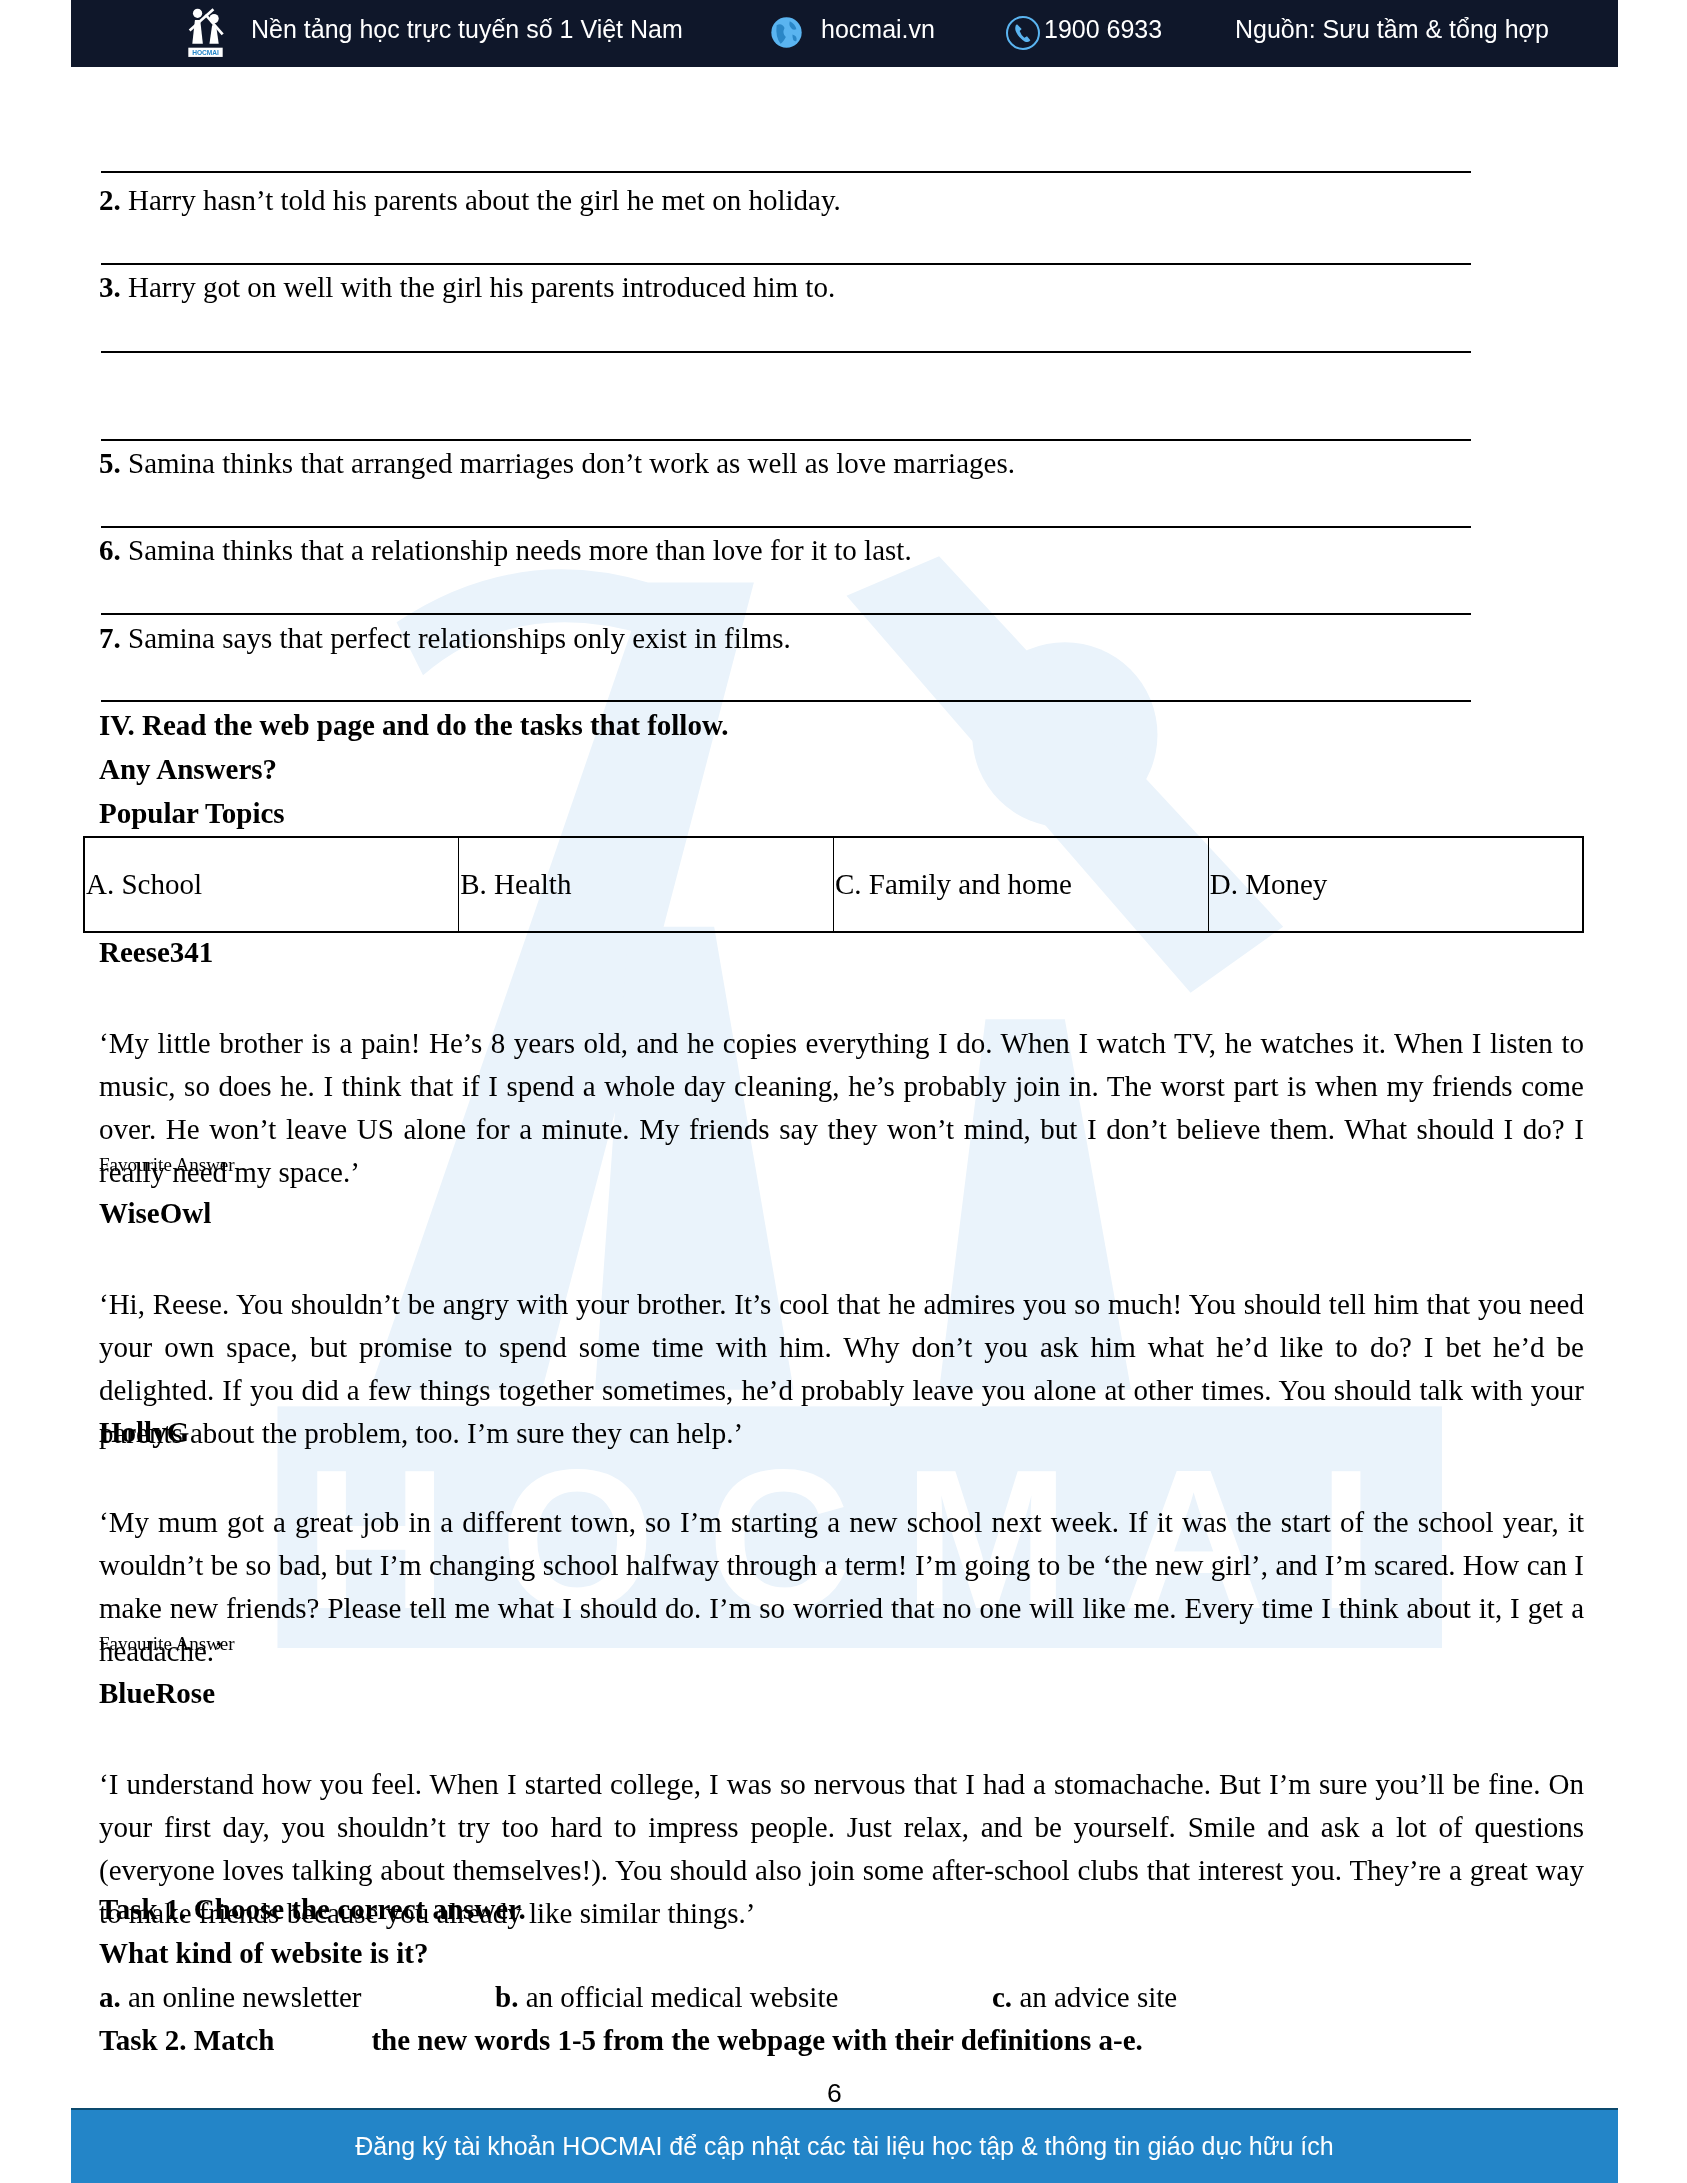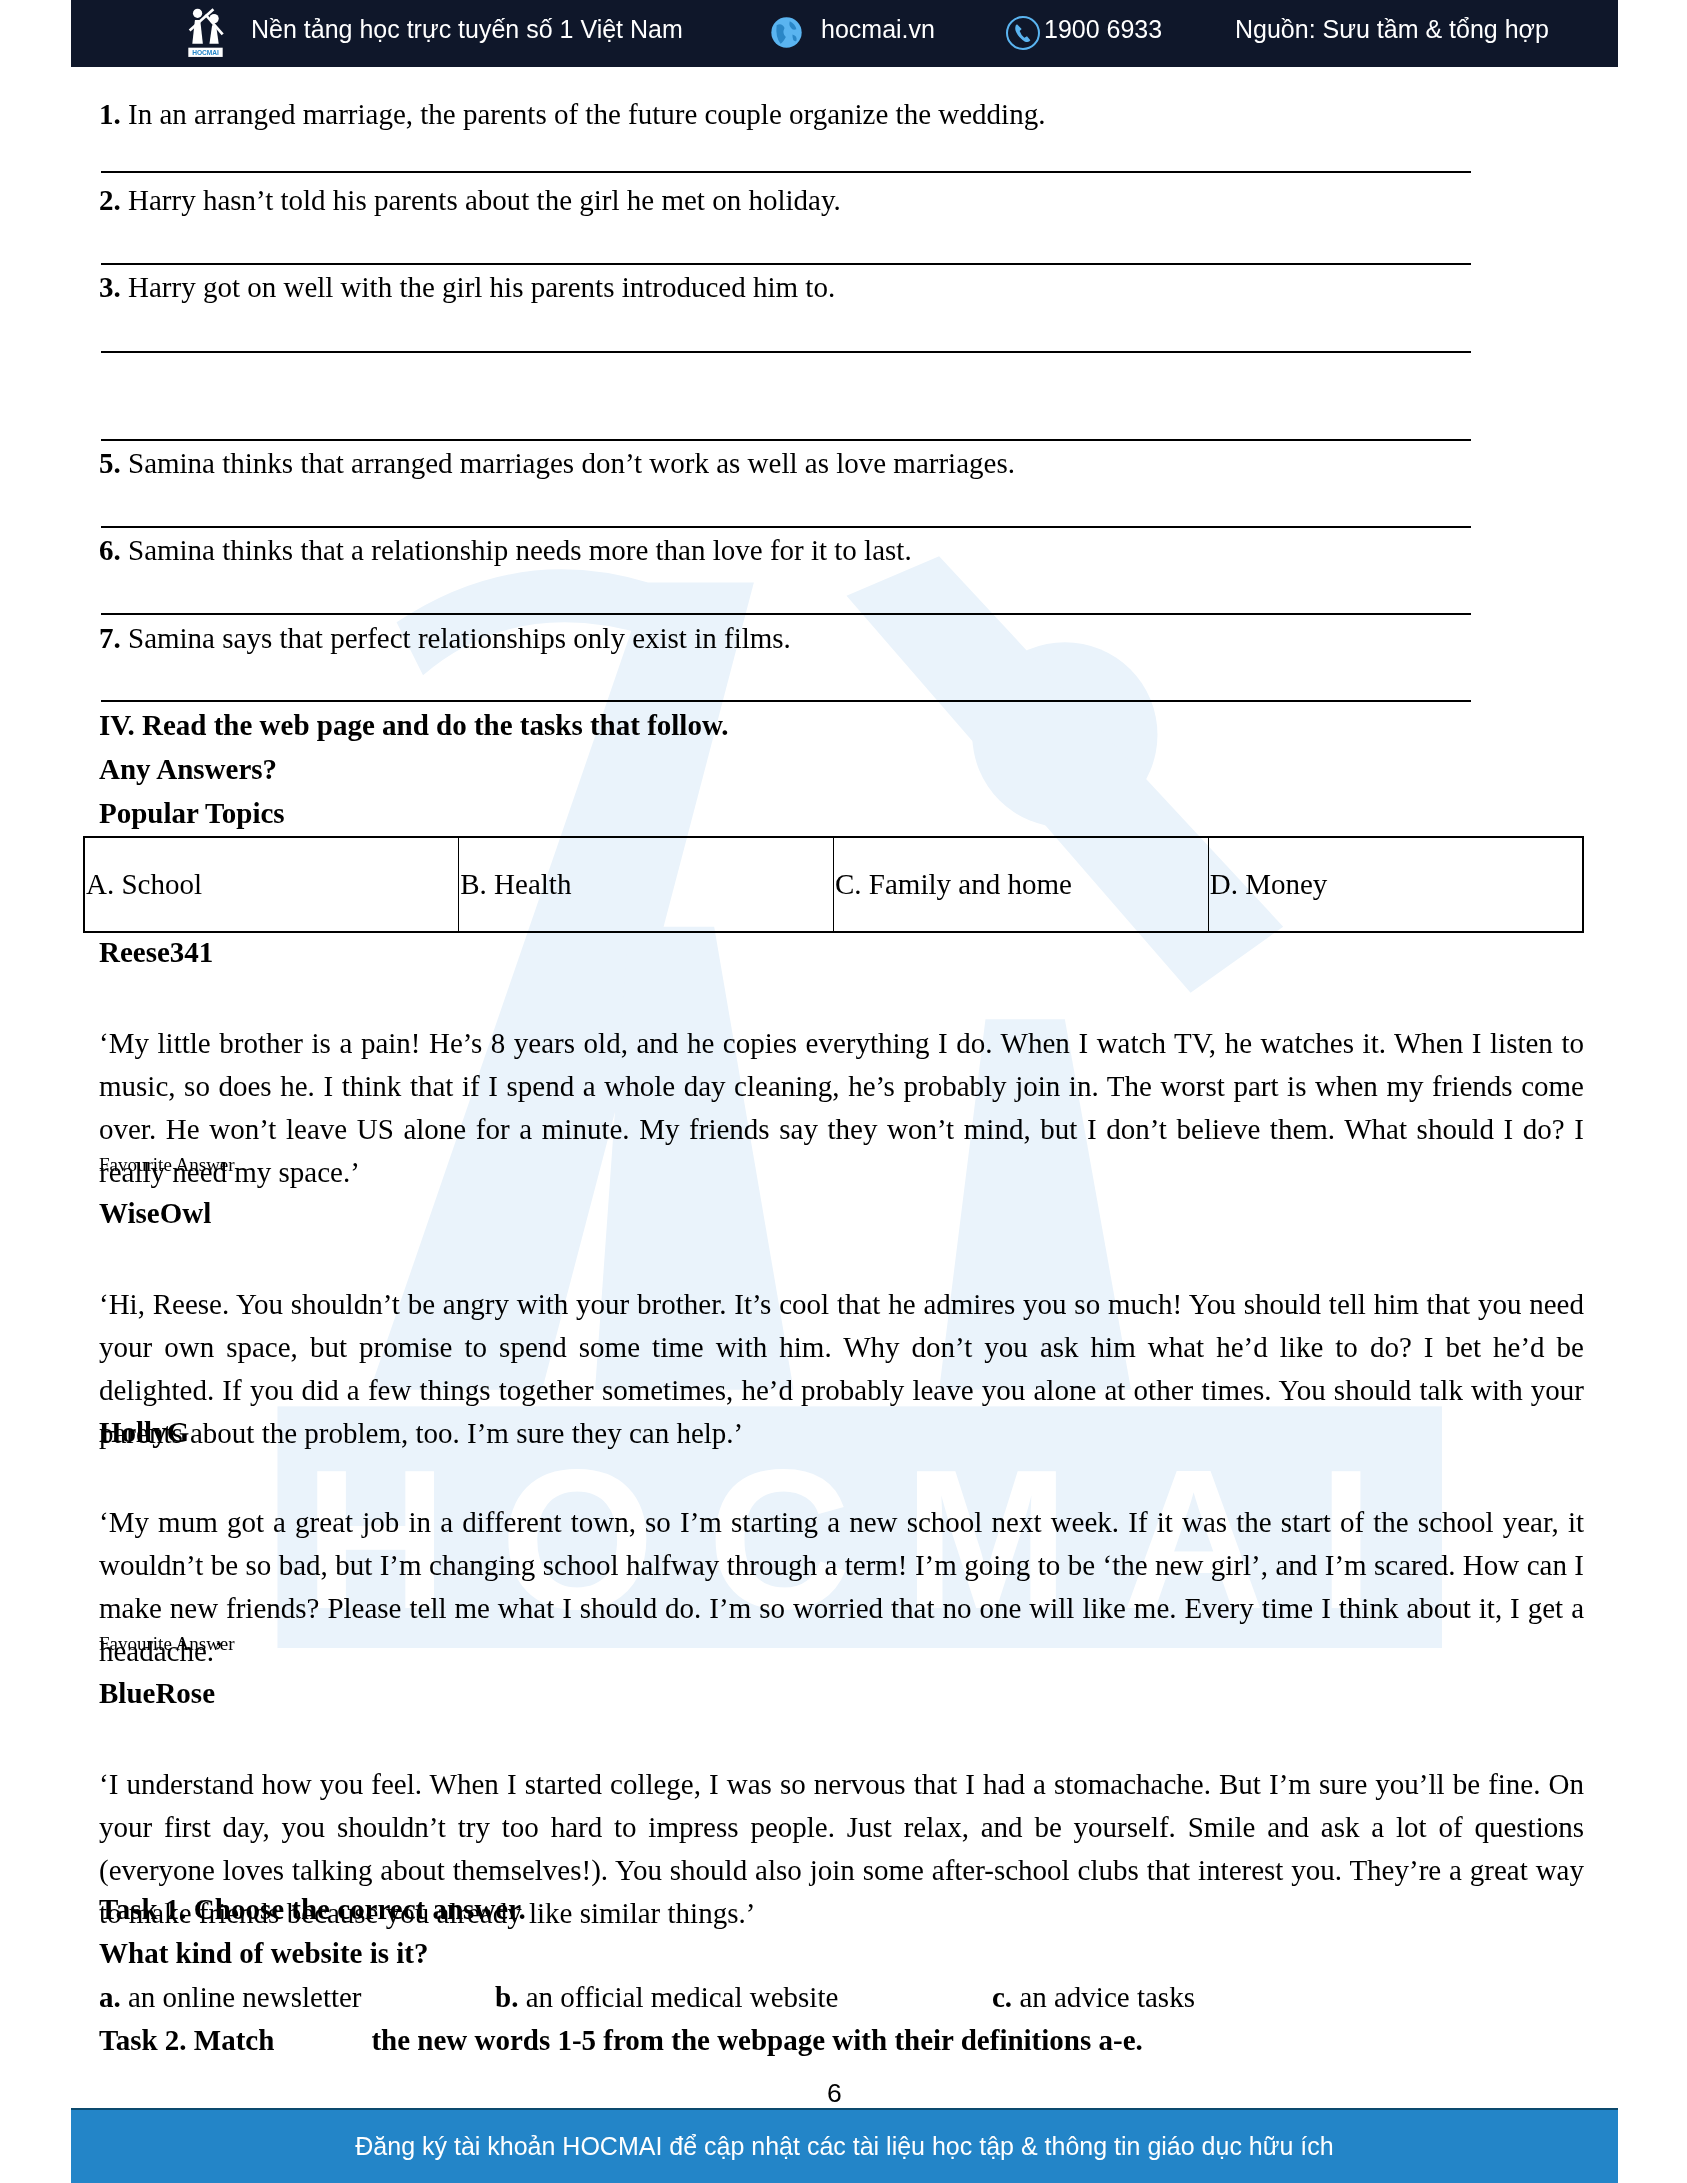--- a/index.html
+++ b/index.html
@@ -88,21 +88,20 @@
     <path d="M220 100 Q400 -20 600 40 L600 120 Q400 60 260 180 Z"></path>
     <rect x="40" y="1285" width="1760" height="370"></rect>
   </g>
   <g fill="#ffffff" font-family="Liberation Sans, sans-serif" font-weight="bold" font-size="300">
     <text x="80" y="1590" letter-spacing="80">HOCMAI</text>
   </g>
 </svg>
 
 <div class="content">
 
-  <div class="line-q" style="top:98px"><b>1.</b><span> In an arranged marriage, the parents of the future couple organize the wedding.</span></div>
   <div class="rule" style="top:171px"></div>
   <div class="line-q" style="top:184px"><b>2.</b><span> Harry hasn’t told his parents about the girl he met on holiday.</span></div>
   <div class="rule" style="top:263px"></div>
   <div class="line-q" style="top:271px"><b>3.</b><span> Harry got on well with the girl his parents introduced him to.</span></div>
   <div class="rule" style="top:351px"></div>
   <div class="rule" style="top:439px"></div>
   <div class="line-q" style="top:447px"><b>5.</b><span> Samina thinks that arranged marriages don’t work as well as love marriages.</span></div>
   <div class="rule" style="top:526px"></div>
   <div class="line-q" style="top:534px"><b>6.</b><span> Samina thinks that a relationship needs more than love for it to last.</span></div>
   <div class="rule" style="top:613px"></div>
@@ -133,21 +132,21 @@
   <div class="user" style="top:1416px">HollyG</div>
   <div class="para" style="top:1457px">‘My mum got a great job in a different town, so I’m starting a new school next week. If it was the start of the school year, it wouldn’t be so bad, but I’m changing school halfway through a term! I’m going to be ‘the new girl’, and I’m scared. How can I make new friends? Please tell me what I should do. I’m so worried that no one will like me. Every time I think about it, I get a headache.’</div>
   <div class="plain" style="top:1633px">Favourite Answer</div>
   <div class="user" style="top:1677px">BlueRose</div>
   <div class="para" style="top:1719px">‘I understand how you feel. When I started college, I was so nervous that I had a stomachache. But I’m sure you’ll be fine. On your first day, you shouldn’t try too hard to impress people. Just relax, and be yourself. Smile and ask a lot of questions (everyone loves talking about themselves!). You should also join some after-school clubs that interest you. They’re a great way to make friends because you already like similar things.’</div>
 
   <div class="bold-line" style="top:1893px">Task 1. Choose the correct answer.</div>
   <div class="ital" style="top:1937px">What kind of website is it?</div>
   <div class="opt" style="left:99px; top:1981px"><b>a.</b><span> an online newsletter</span></div>
   <div class="opt" style="left:495px; top:1981px"><b>b.</b><span> an official medical website</span></div>
-  <div class="opt" style="left:992px; top:1981px"><b>c.</b><span>  an advice tasks</span></div>
+  <div class="opt" style="left:992px; top:1981px"><b>c.</b><span>  an advice site</span></div>
 
   <div class="bold-line" style="top:2024px">
     <span>Task 2. Match</span><span style="display:inline-block; width:97px"></span><span>the new words 1-5 from the webpage with their definitions a-e.</span>
   </div>
 
   <div class="pageno">6</div>
 </div>
 
 <div class="ftr">
   <span>Đăng ký tài khoản HOCMAI để cập nhật các tài liệu học tập &amp; thông tin giáo dục hữu ích</span>

